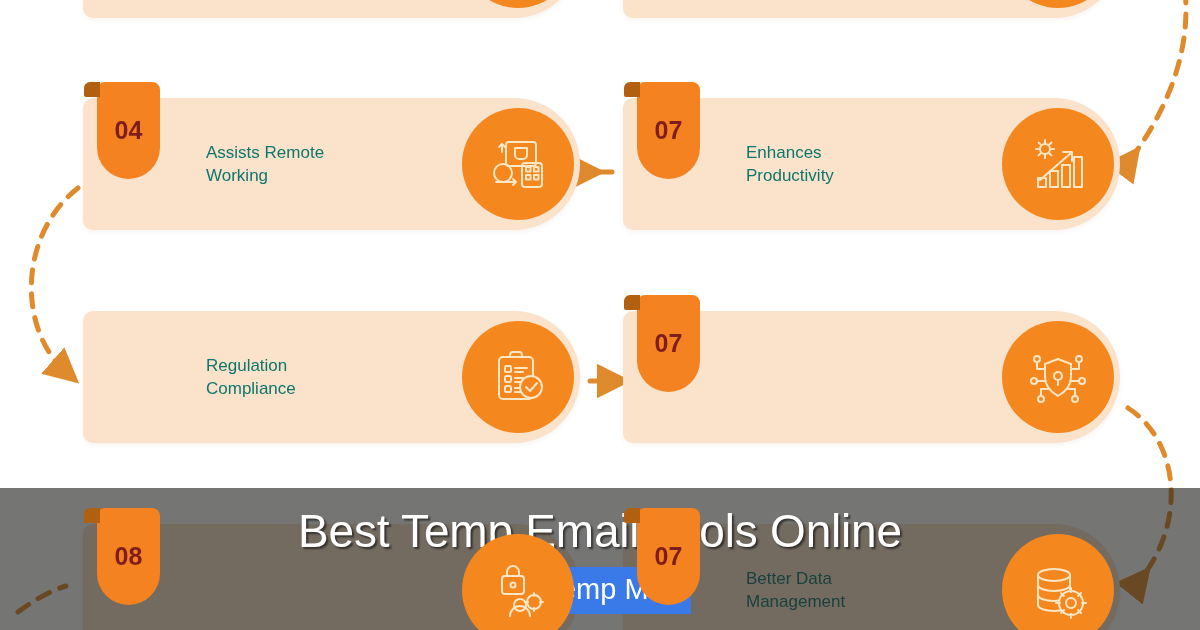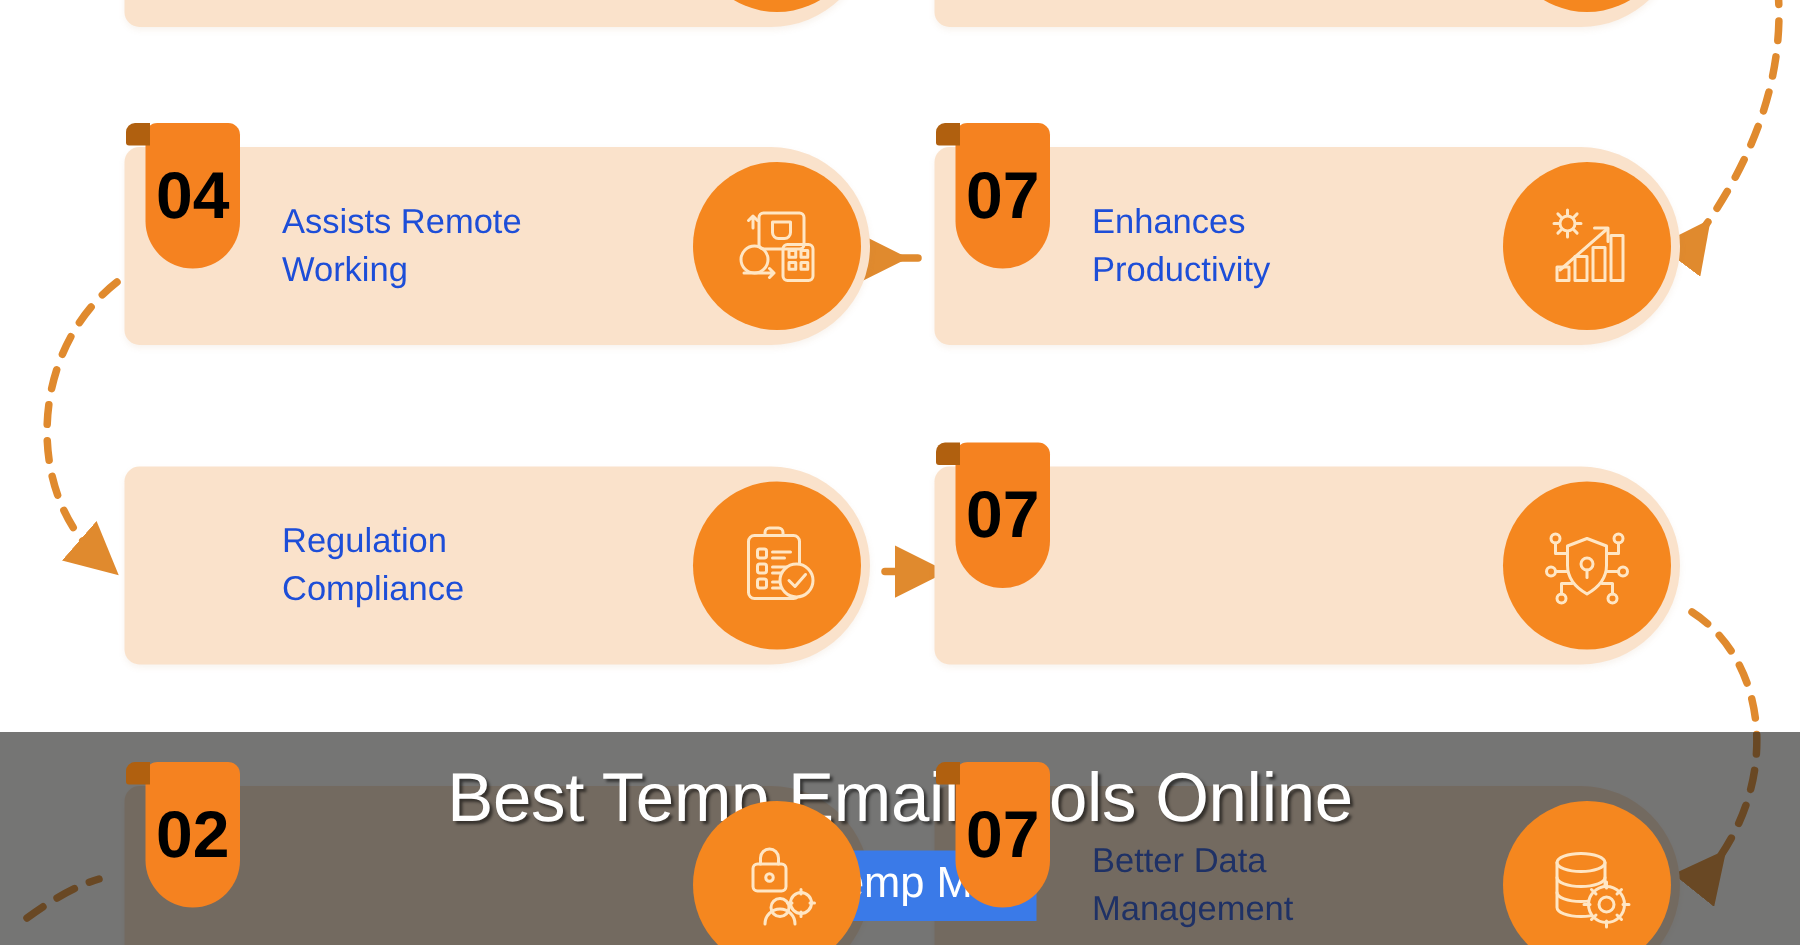--- a/index.html
+++ b/index.html
@@ -56,38 +56,38 @@
   .num-badge .fold {
     position: absolute;
     top: 0;
     left: -13px;
     width: 16px;
     height: 15px;
     background: #b0600f;
     border-radius: 6px 0 0 2px;
   }
   .num-badge .num-text {
-    color: #000000;
-    font-size: 44px;
+    color: #7f1d1d;
+    font-size: 25px;
     font-weight: 600;
     letter-spacing: 0px;
     line-height: 1;
     position: relative;
     z-index: 2;
   }
 
   
   .card-title {
     position: absolute;
-    left: 105px;
+    left: 123px;
     top: 50%;
     transform: translateY(-50%);
-    font-size: 23px;
+    font-size: 17px;
     line-height: 1.38;
-    color: #1d4ed8;
+    color: #0f766e;
     font-weight: 400;
     max-width: 270px;
     white-space: pre-line;
   }
 
   
   .icon-circle {
     position: absolute;
     right: 6px;
     top: 50%;
@@ -292,21 +292,21 @@
           <circle cx="15" cy="54" r="3"></circle>
         <path d="M42 44 h7 v7"></path>
           <circle cx="49" cy="54" r="3"></circle>
       </svg>
     </div>
   </div>
 
   <div class="card card-left row-bottom">
     <div class="num-badge">
       <span class="fold"></span>
-      <span class="num-text">02</span>
+      <span class="num-text">08</span>
     </div>
     <div class="icon-circle">
       <svg width="64" height="64" viewBox="0 0 64 64" fill="none" stroke="#ffe6c4" stroke-width="2" stroke-linecap="round" stroke-linejoin="round">
         <rect x="16" y="18" width="22" height="18" rx="3"></rect>
         <path d="M21 18 v-4 a6 6 0 0 1 12 0 v4"></path>
         <circle cx="27" cy="27" r="2.5"></circle>
         <circle cx="34" cy="47" r="6"></circle>
         <path d="M24 58 a10 10 0 0 1 20 0"></path>
         <circle cx="48" cy="44" r="7"></circle>
         <path d="M48 35 v3 M48 50 v3 M39 44 h3 M54 44 h3"></path>

